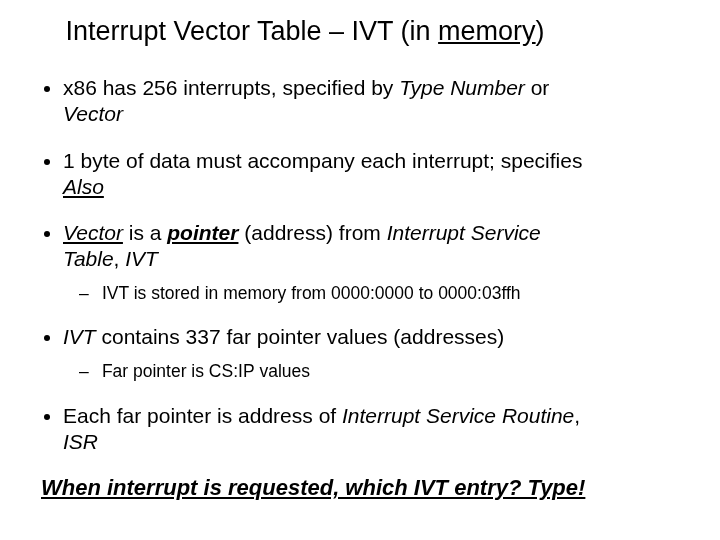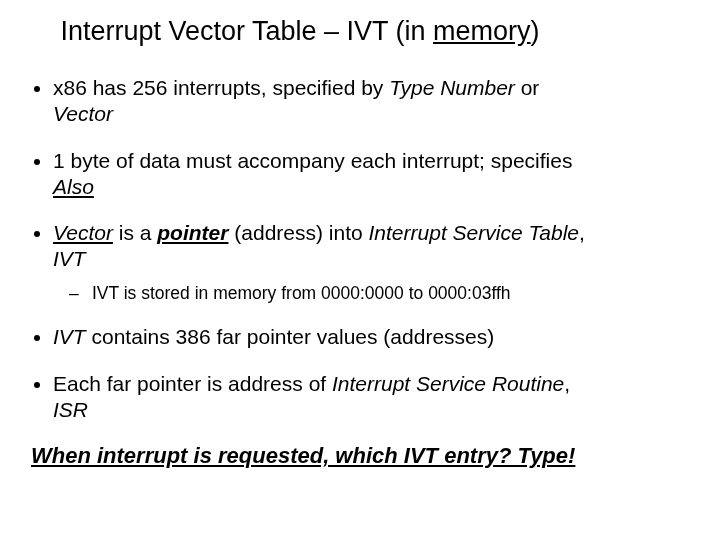--- a/index.html
+++ b/index.html
@@ -8,21 +8,21 @@
     width: 720px;
     height: 540px;
     background: #fff;
     font-family: Arial, Helvetica, sans-serif;
     color: #000;
   }
   .slide {
     box-sizing: border-box;
     width: 616px;
     height: 540px;
-    padding: 12px 30px 0 14px;
+    padding: 12px 30px 0 24px;
   }
   .title {
     text-align: center;
     font-size: 27px;
     margin: 4px 0 28px 0;
     font-weight: normal;
   }
   ul.top {
     list-style: disc;
     padding-left: 26px;
@@ -75,30 +75,35 @@
 
     <li>
       <span>x86 has 256 interrupts, specified by </span><span class="ital">Type Number</span><span> or </span><span class="ital">Vector</span>
     </li>
 
     <li>
       <span>1 byte of data must accompany each interrupt; specifies </span><span class="ital und">Also</span>
     </li>
 
     <li>
-      <span class="ital und">Vector</span><span> is a </span><span class="ital bold und">pointer</span><span> (address) into </span><span class="ital">Interrupt Service Table</span><span>, </span><span class="ital">IVT</span>
+      <span class="ital und">Vector</span><span> is a </span><span class="ital bold und">pointer</span><span> (address) from </span><span class="ital">Interrupt Service Table</span><span>, </span><span class="ital">IVT</span>
       <ul class="sub">
         <li>
           <span>IVT is stored in memory from </span><span class="mono">0000:0000</span><span> to </span><span class="mono">0000:03ffh</span>
         </li>
       </ul>
     </li>
 
     <li>
-      <span class="ital">IVT</span><span> contains 386 far pointer values (addresses)</span>
+      <span class="ital">IVT</span><span> contains 337 far pointer values (addresses)</span>
+      <ul class="sub">
+        <li>
+          <span>Far pointer is </span><span class="mono">CS:IP</span><span> values</span>
+        </li>
+      </ul>
     </li>
 
     <li>
       <span>Each far pointer is address of </span><span class="ital">Interrupt Service Routine</span><span>, </span><span class="ital">ISR</span>
     </li>
 
   </ul>
 
   <div class="closing">When interrupt is requested, which IVT entry?  Type!</div>
 

